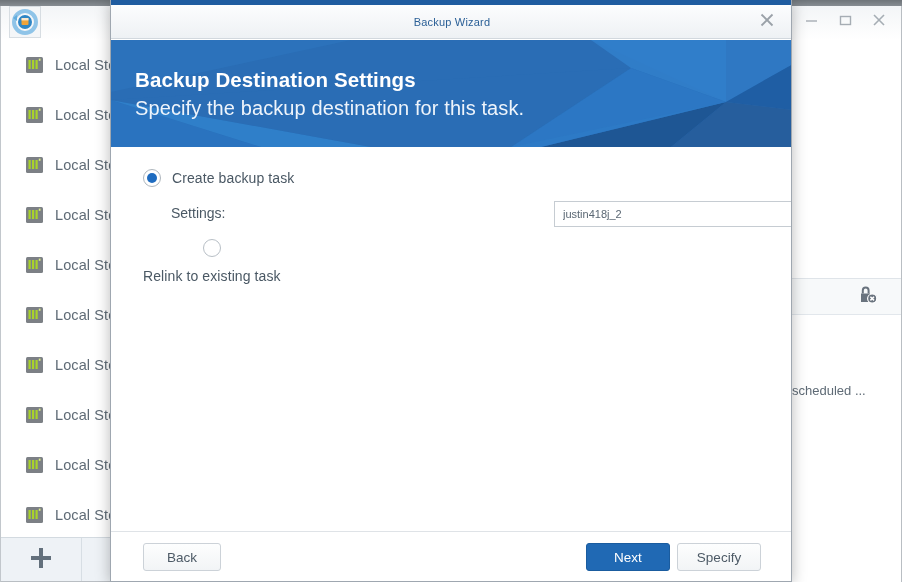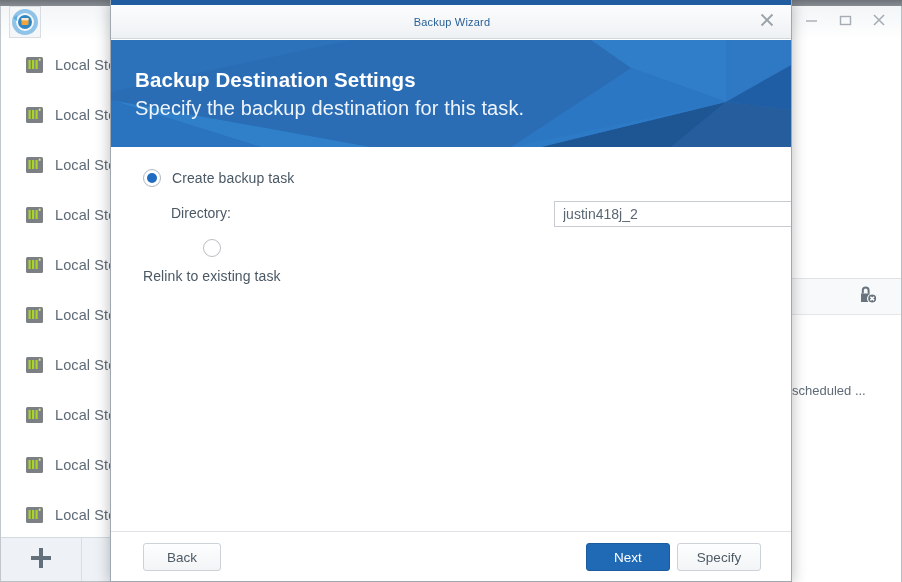--- a/index.html
+++ b/index.html
@@ -142,21 +142,21 @@
     background: #1f6cc0;
   }
   .opt-label { font-size: 14px; color: #4a5864; letter-spacing: .1px; }
 
   .dir-row { position: absolute; left: 60px; top: 54px; width: 600px; height: 26px; }
   .dir-label { position: absolute; left: 0; top: 4px; font-size: 14px; color: #4a5864; }
   .dir-input {
     position: absolute; left: 383px; top: 0; width: 270px; height: 26px;
     border: 1px solid #c6ccd2; background: #ffffff;
     font-family: "Liberation Sans", sans-serif;
-    font-size: 14px; color: #5a6773; padding: 0 8px;
+    font-size: 11px; color: #5a6773; padding: 0 8px;
     outline: none;
   }
 
   
   .dlg-footer {
     position: absolute; left: 0; bottom: 0; width: 682px; height: 50px;
     background: #ffffff; border-top: 1px solid #dfe3e7;
   }
   .btn {
     position: absolute; top: 11px; height: 28px;
@@ -403,21 +403,21 @@
       </div>
     </div>
 
     <div class="dlg-body">
       <div class="opt-row opt-create">
         <span class="radio checked"></span>
         <span class="opt-label">Create backup task</span>
       </div>
 
       <div class="dir-row">
-        <span class="dir-label">Directory:</span>
+        <span class="dir-label">Settings:</span>
         <input class="dir-input" type="text" value="justin418j_2" style="">
       </div>
 
       <div class="opt-row opt-relink">
         <span class="radio"></span>
         <span class="opt-label">Relink to existing task</span>
       </div>
     </div>
 
     <div class="dlg-footer">

